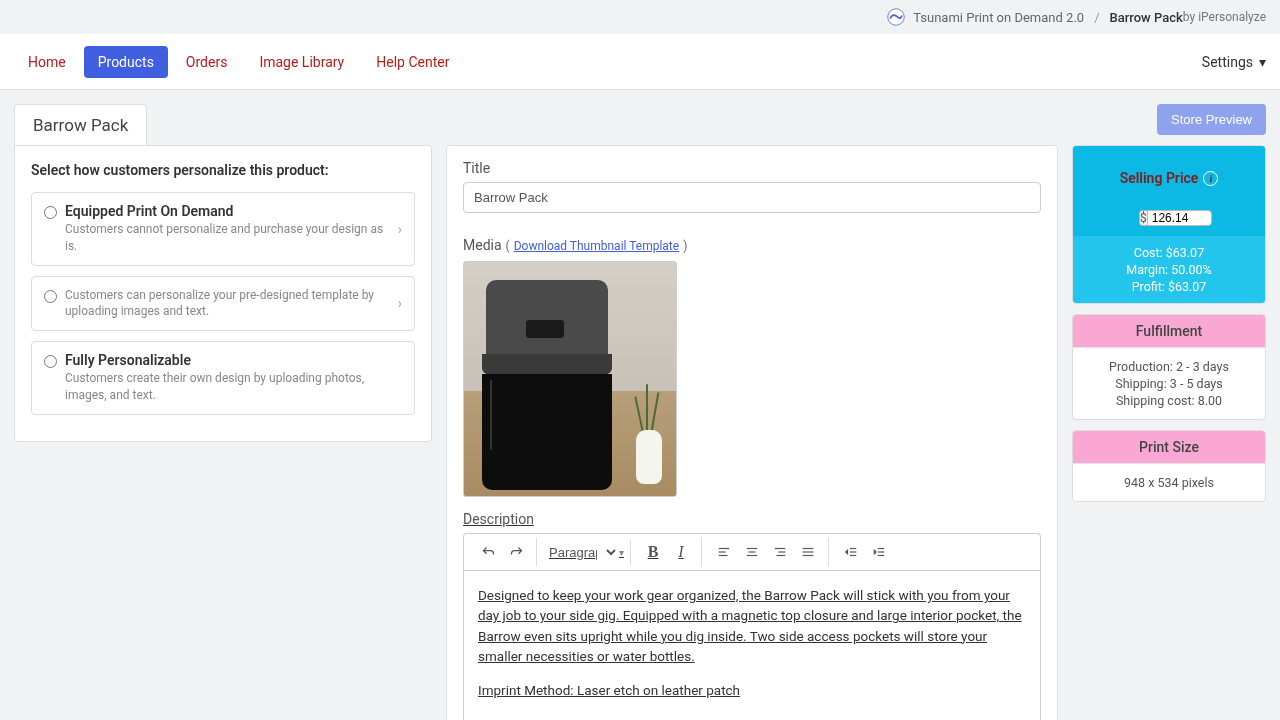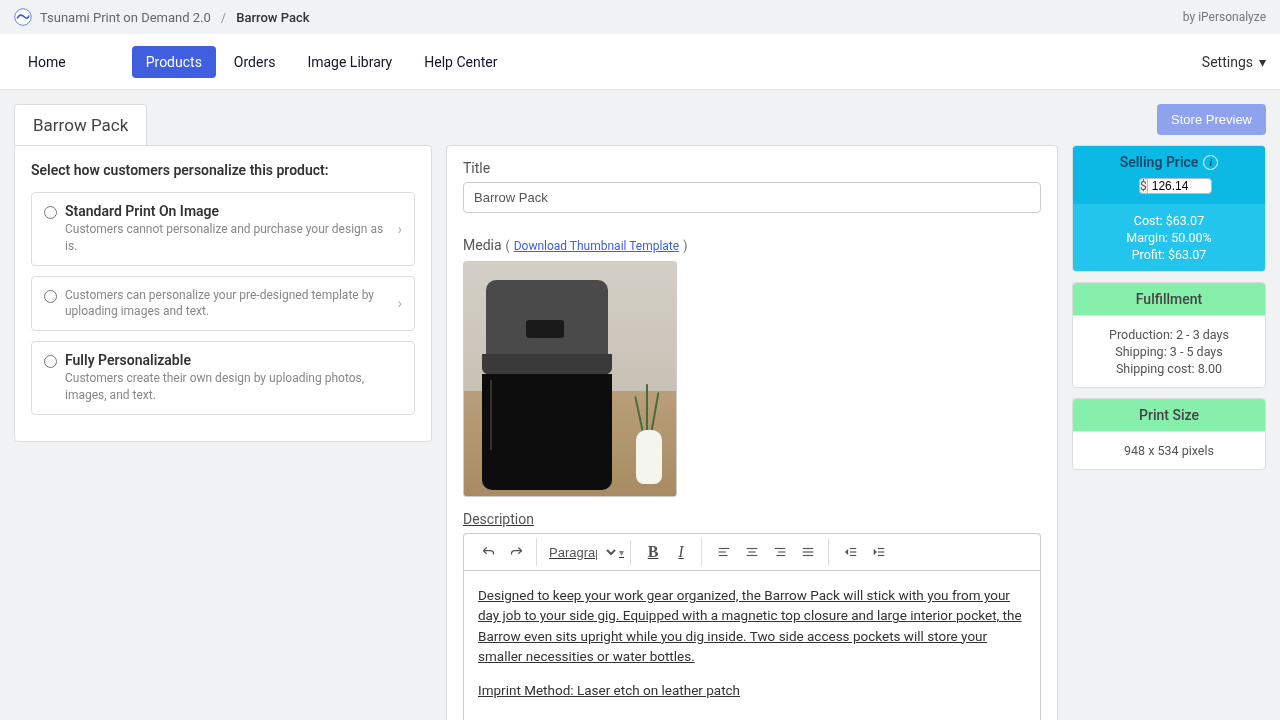--- a/index.html
+++ b/index.html
@@ -11,21 +11,21 @@
   font-family: -apple-system, BlinkMacSystemFont, "Segoe UI", Roboto, "Helvetica Neue", Arial, sans-serif;
   font-size: 14px;
   color: #333;
   background: #fff;
 }
 .top-header {
   background: #f1f2f4;
   padding: 8px 14px;
   display: flex;
   align-items: center;
-  justify-content: space-between;
+  justify-content: flex-end;
   font-size: 13px;
   color: #555;
 }
 .top-header-left {
   display: flex;
   align-items: center;
   gap: 8px;
 }
 .brand-icon {
   width: 18px;
@@ -49,28 +49,27 @@
   height: 56px;
 }
 .nav-left {
   display: flex;
   align-items: center;
   gap: 4px;
 }
 .nav-item {
   padding: 8px 14px;
   border-radius: 4px;
-  color: #0f172a;
+  color: #b91c1c;
   cursor: pointer;
   font-size: 14px;
 }
 .nav-item.active {
   background: #3f5ee0;
   color: #fff;
-  margin-left: 48px;
 }
 .nav-right {
   display: flex;
   align-items: center;
   gap: 6px;
   cursor: pointer;
   font-size: 14px;
   color: #333;
 }
 
@@ -339,23 +338,23 @@
   gap: 10px;
 }
 .side-card {
   border: 1px solid #ddd;
   border-radius: 4px;
   background: #fff;
   overflow: hidden;
 }
 .price-header {
   background: #0bb9e4;
-  color: #0c4a6e;
+  color: #7f1d1d;
   text-align: center;
-  padding: 8px;
+  padding: 24px;
   font-size: 14px;
   font-weight: 600;
   display: flex;
   align-items: center;
   justify-content: center;
   gap: 5px;
 }
 .info-icon {
   display: inline-flex;
   width: 15px;
@@ -402,21 +401,21 @@
 }
 .price-details {
   background: #24c5ec;
   color: #fff;
   text-align: center;
   font-size: 12.5px;
   padding: 8px 6px;
 }
 .price-details div { padding: 1px 0; }
 .card-header-plain {
-  background: #86efac;
+  background: #f9a8d4;
   color: #444;
   text-align: center;
   padding: 8px;
   font-size: 14px;
   font-weight: 500;
   border-bottom: 1px solid #e5e5e5;
 }
 .card-body-plain {
   padding: 10px 8px;
   text-align: center;
@@ -466,21 +465,21 @@
   </div>
 
   <div class="content-row">
 
     <div class="left-col">
       <div class="section-label">Select how customers personalize this product:</div>
 
       <label class="option-card">
         <input type="radio" name="personalize" style="">
         <div class="option-content">
-          <div class="option-title">Standard Print On Image</div>
+          <div class="option-title">Equipped Print On Demand</div>
           <div class="option-desc">Customers cannot personalize and purchase your design as is.</div>
         </div>
         <span class="option-chevron">›</span>
       </label>
 
       <label class="option-card">
         <input type="radio" name="personalize" style="">
         <div class="option-content">
           <div class="option-desc">Customers can personalize your pre-designed template by uploading images and text.</div>
         </div>

